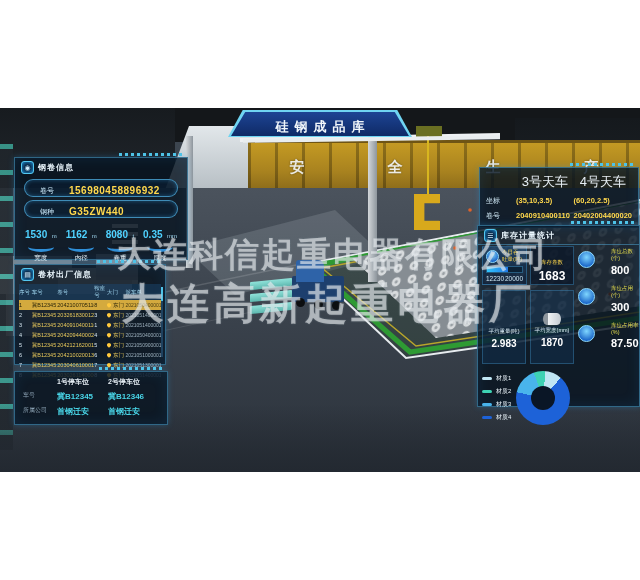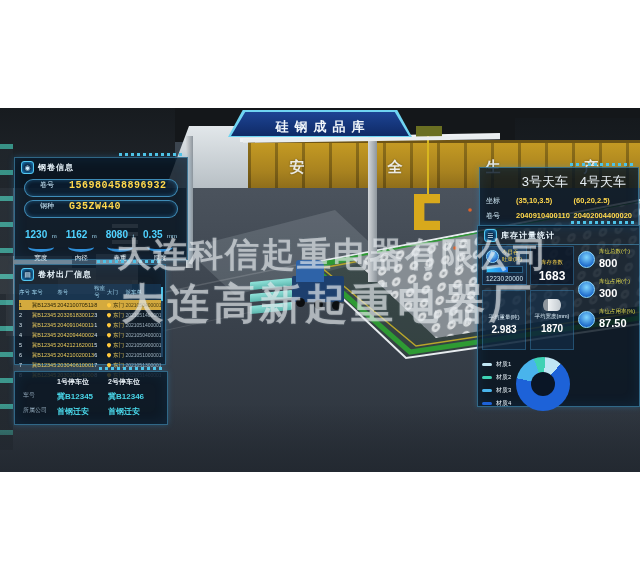--- a/index.html
+++ b/index.html
@@ -65,21 +65,21 @@
   .panel::before{content:"";position:absolute;top:-5px;right:4px;width:64px;height:3px;
          background:repeating-linear-gradient(90deg,#4ec3e8 0 3px,transparent 3px 6px);}
   .phead{display:flex;align-items:center;gap:4px;padding:3px 6px 2px;}
   .picon{width:11px;height:11px;border-radius:3px;border:1px solid #54c8f0;flex:0 0 auto;
          background:radial-gradient(circle at 50% 50%,#0a2a4a 35%,#1b86c8);
          color:#cfeeff;font-size:7px;line-height:11px;text-align:center;}
   .ptitle{color:#eaf6fd;font-size:8px;font-weight:bold;letter-spacing:1px;}
   
   .coil-panel{left:14px;top:157px;width:172px;height:101px;}
   .pill{margin:3px 9px 0;border:1px solid rgba(90,200,255,.65);border-radius:9px;height:16px;
-        display:flex;align-items:flex-start;background:rgba(10,32,54,.6);box-shadow:0 0 4px rgba(60,180,255,.35) inset;font-family:Liberation Mono, monospace;}
+        display:flex;align-items:flex-end;background:rgba(10,32,54,.6);box-shadow:0 0 4px rgba(60,180,255,.35) inset;}
   .pill .lab{width:44px;text-align:center;color:#cfeeff;font-size:7px;}
   .pill .val{color:#ffd84d;font-size:10px;font-weight:bold;letter-spacing:.5px;}
   .cstats{display:flex;justify-content:space-between;padding:6px 10px 0;}
   .cstat{text-align:center;}
   .cv{color:#4fd2ff;font-weight:bold;font-size:10px;}
   .cu{font-size:6px;color:#9fd8f0;}
   .arc{width:26px;height:7px;border-bottom:3px solid #2f8fd8;border-radius:50%;margin:0 auto 2px;}
   .cl{font-size:6.5px;color:#e8f4fa;}
   
   .ship-panel{left:14px;top:264px;width:150px;height:99px;}
@@ -120,36 +120,36 @@
   .thr-lab{color:#ffd84d;font-size:5.5px;}
   .bar{height:5px;background:#0c2236;border:1px solid rgba(80,180,240,.4);margin-top:3px;}
   .bar-fill{height:100%;background:linear-gradient(90deg,#2fc6ff,#1f78e8);}
   .thr-nums{display:flex;justify-content:space-between;color:#cfe8f5;font-size:6.5px;margin-top:2px;}
   .cnt-tile{width:42px;border:1px solid rgba(80,180,240,.35);background:rgba(8,22,40,.7);
             text-align:center;padding-top:12px;}
   .cnt-lab{color:#ffd84d;font-size:5.5px;}
   .cnt-val{color:#fff;font-size:12px;font-weight:bold;margin-top:3px;}
   .avg-row{display:flex;gap:4px;margin-top:5px;}
   .avg-tile{flex:1;height:52px;border:1px solid rgba(80,180,240,.3);background:rgba(20,60,100,.35);
-            text-align:center;padding-top:6px;}
+            text-align:center;padding-top:20px;}
   .coil-face{width:15px;height:15px;border-radius:50%;margin:0 auto;
              background:radial-gradient(circle,#1d2averaging 0,#242a30 28%,#dfe3e6 32%,#dfe3e6 68%,#9aa0a5 72%);}
   .coil-side{width:18px;height:12px;margin:2px auto;border-radius:4px/6px;
              background:linear-gradient(90deg,#8e969d 0 28%,#eef1f3 30%,#c3cad0);}
   .avg-lab{color:#dff0fa;font-size:5.5px;margin-top:2px;}
   .avg-val{color:#fff;font-size:10px;font-weight:bold;margin-top:3px;}
   .chart-row{display:flex;align-items:center;margin-top:6px;}
   .legend{flex:1;}
   .leg-item{display:flex;align-items:center;gap:4px;margin:4px 0;}
   .leg-dash{width:10px;height:3px;border-radius:2px;}
   .leg-lab{color:#e8f2f8;font-size:6px;}
   .donut{position:relative;width:54px;height:54px;border-radius:50%;margin-right:4px;}
   .donut-hole{position:absolute;left:15px;top:15px;width:24px;height:24px;border-radius:50%;background:#0a1626;}
   .inv-right{position:absolute;left:100px;top:22px;width:58px;}
-  .rstat{margin-bottom:9px;display:flex;gap:4px;}
+  .rstat{margin-bottom:9px;display:flex;gap:16px;}
   .rico{width:15px;height:15px;border-radius:50%;flex:0 0 auto;margin-top:3px;
         background:radial-gradient(circle at 50% 35%,#7fd6ff,#1b66c8 75%);border:1px solid #8fdcff;}
   .rlab{color:#e4dc4e;font-size:5.5px;}
   .rval{color:#fff;font-size:11px;font-weight:bold;margin-top:2px;}
   
   .wm{position:absolute;left:50%;white-space:nowrap;z-index:50;pointer-events:none;
       color:rgba(255,255,255,.52);font-weight:bold;text-shadow:0 0 2px rgba(140,160,175,.4);}
   .wm1{top:232px;font-size:34px;letter-spacing:2px;transform:translateX(-47%);}
   .wm2{top:276px;font-size:42px;letter-spacing:4px;transform:translateX(-48%);}
 </style>
@@ -240,21 +240,21 @@
           <span class="lab">卷号</span>
           <span class="val">156980458896932</span>
         </div>
         <div class="pill">
           <span class="lab">钢种</span>
           <span class="val">G35ZW440</span>
         </div>
       </div>
     <div id="coil-stats" class="cstats">
         <div class="cstat">
-          <div><span class="cv">1230</span> <span class="cu">m</span></div>
+          <div><span class="cv">1530</span> <span class="cu">m</span></div>
           <div class="arc"></div>
           <div class="cl">宽度</div>
         </div>
         <div class="cstat">
           <div><span class="cv">1162</span> <span class="cu">m</span></div>
           <div class="arc"></div>
           <div class="cl">内径</div>
         </div>
         <div class="cstat">
           <div><span class="cv">8080</span> <span class="cu">t</span></div>

